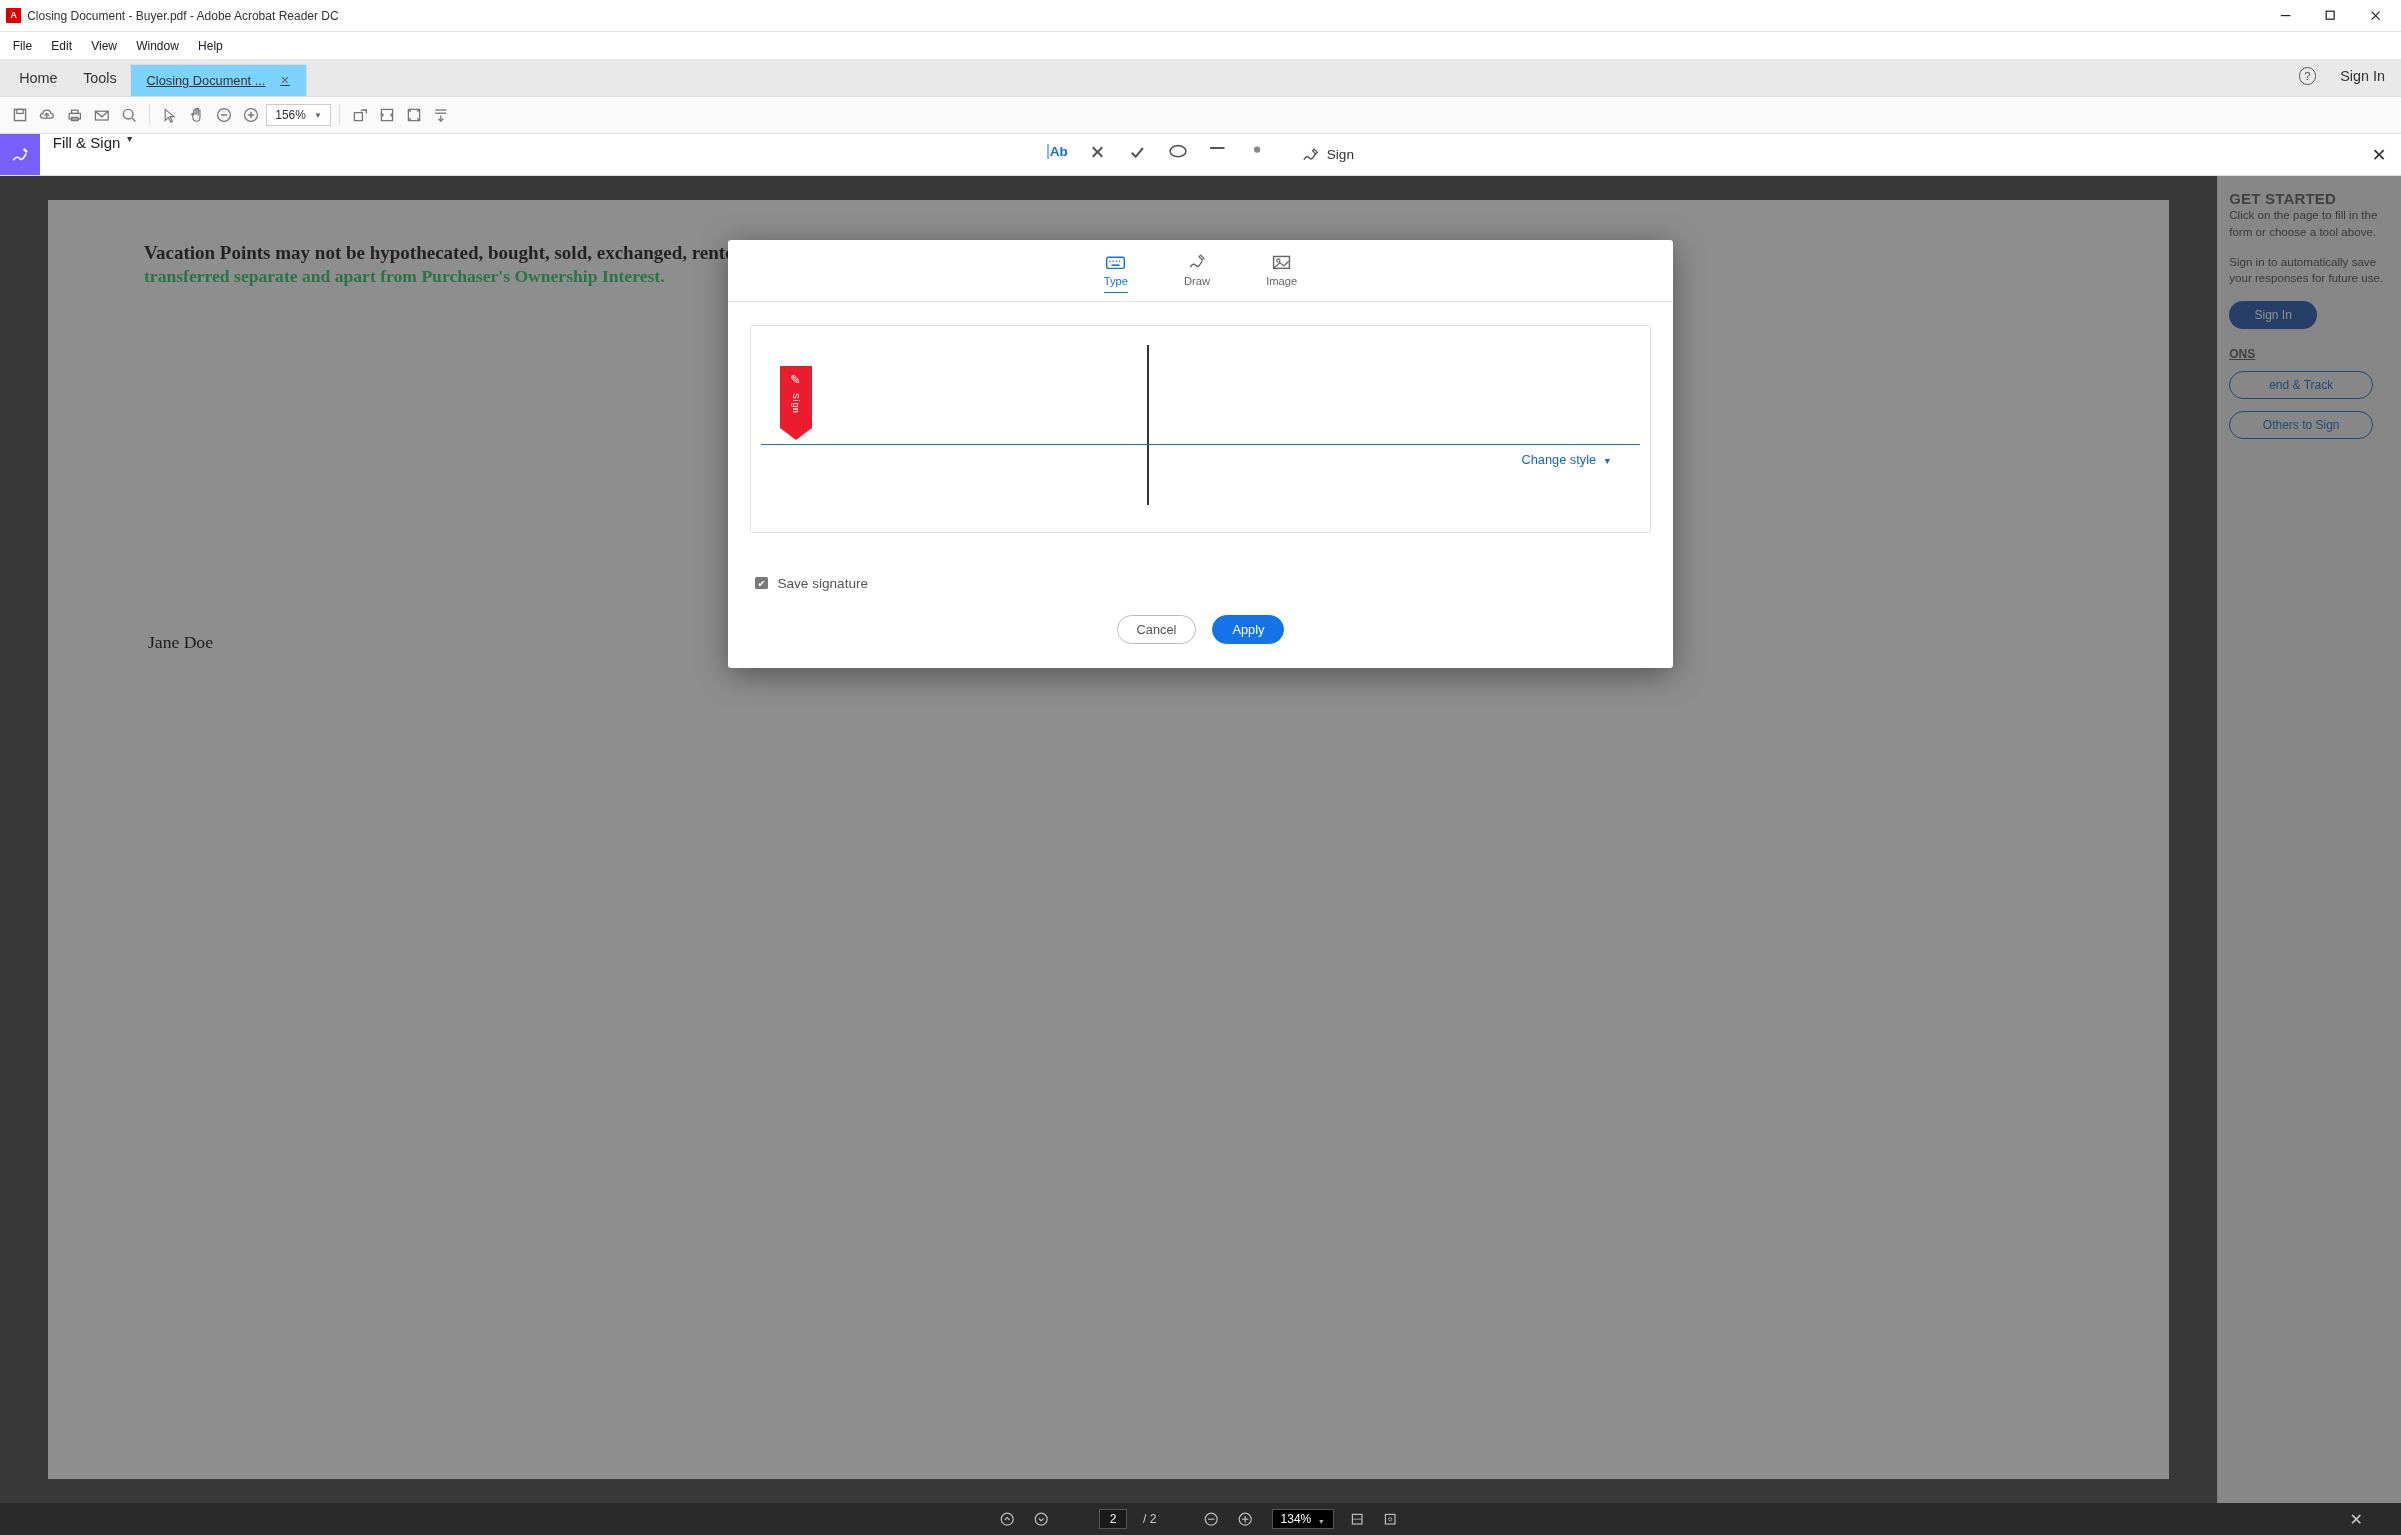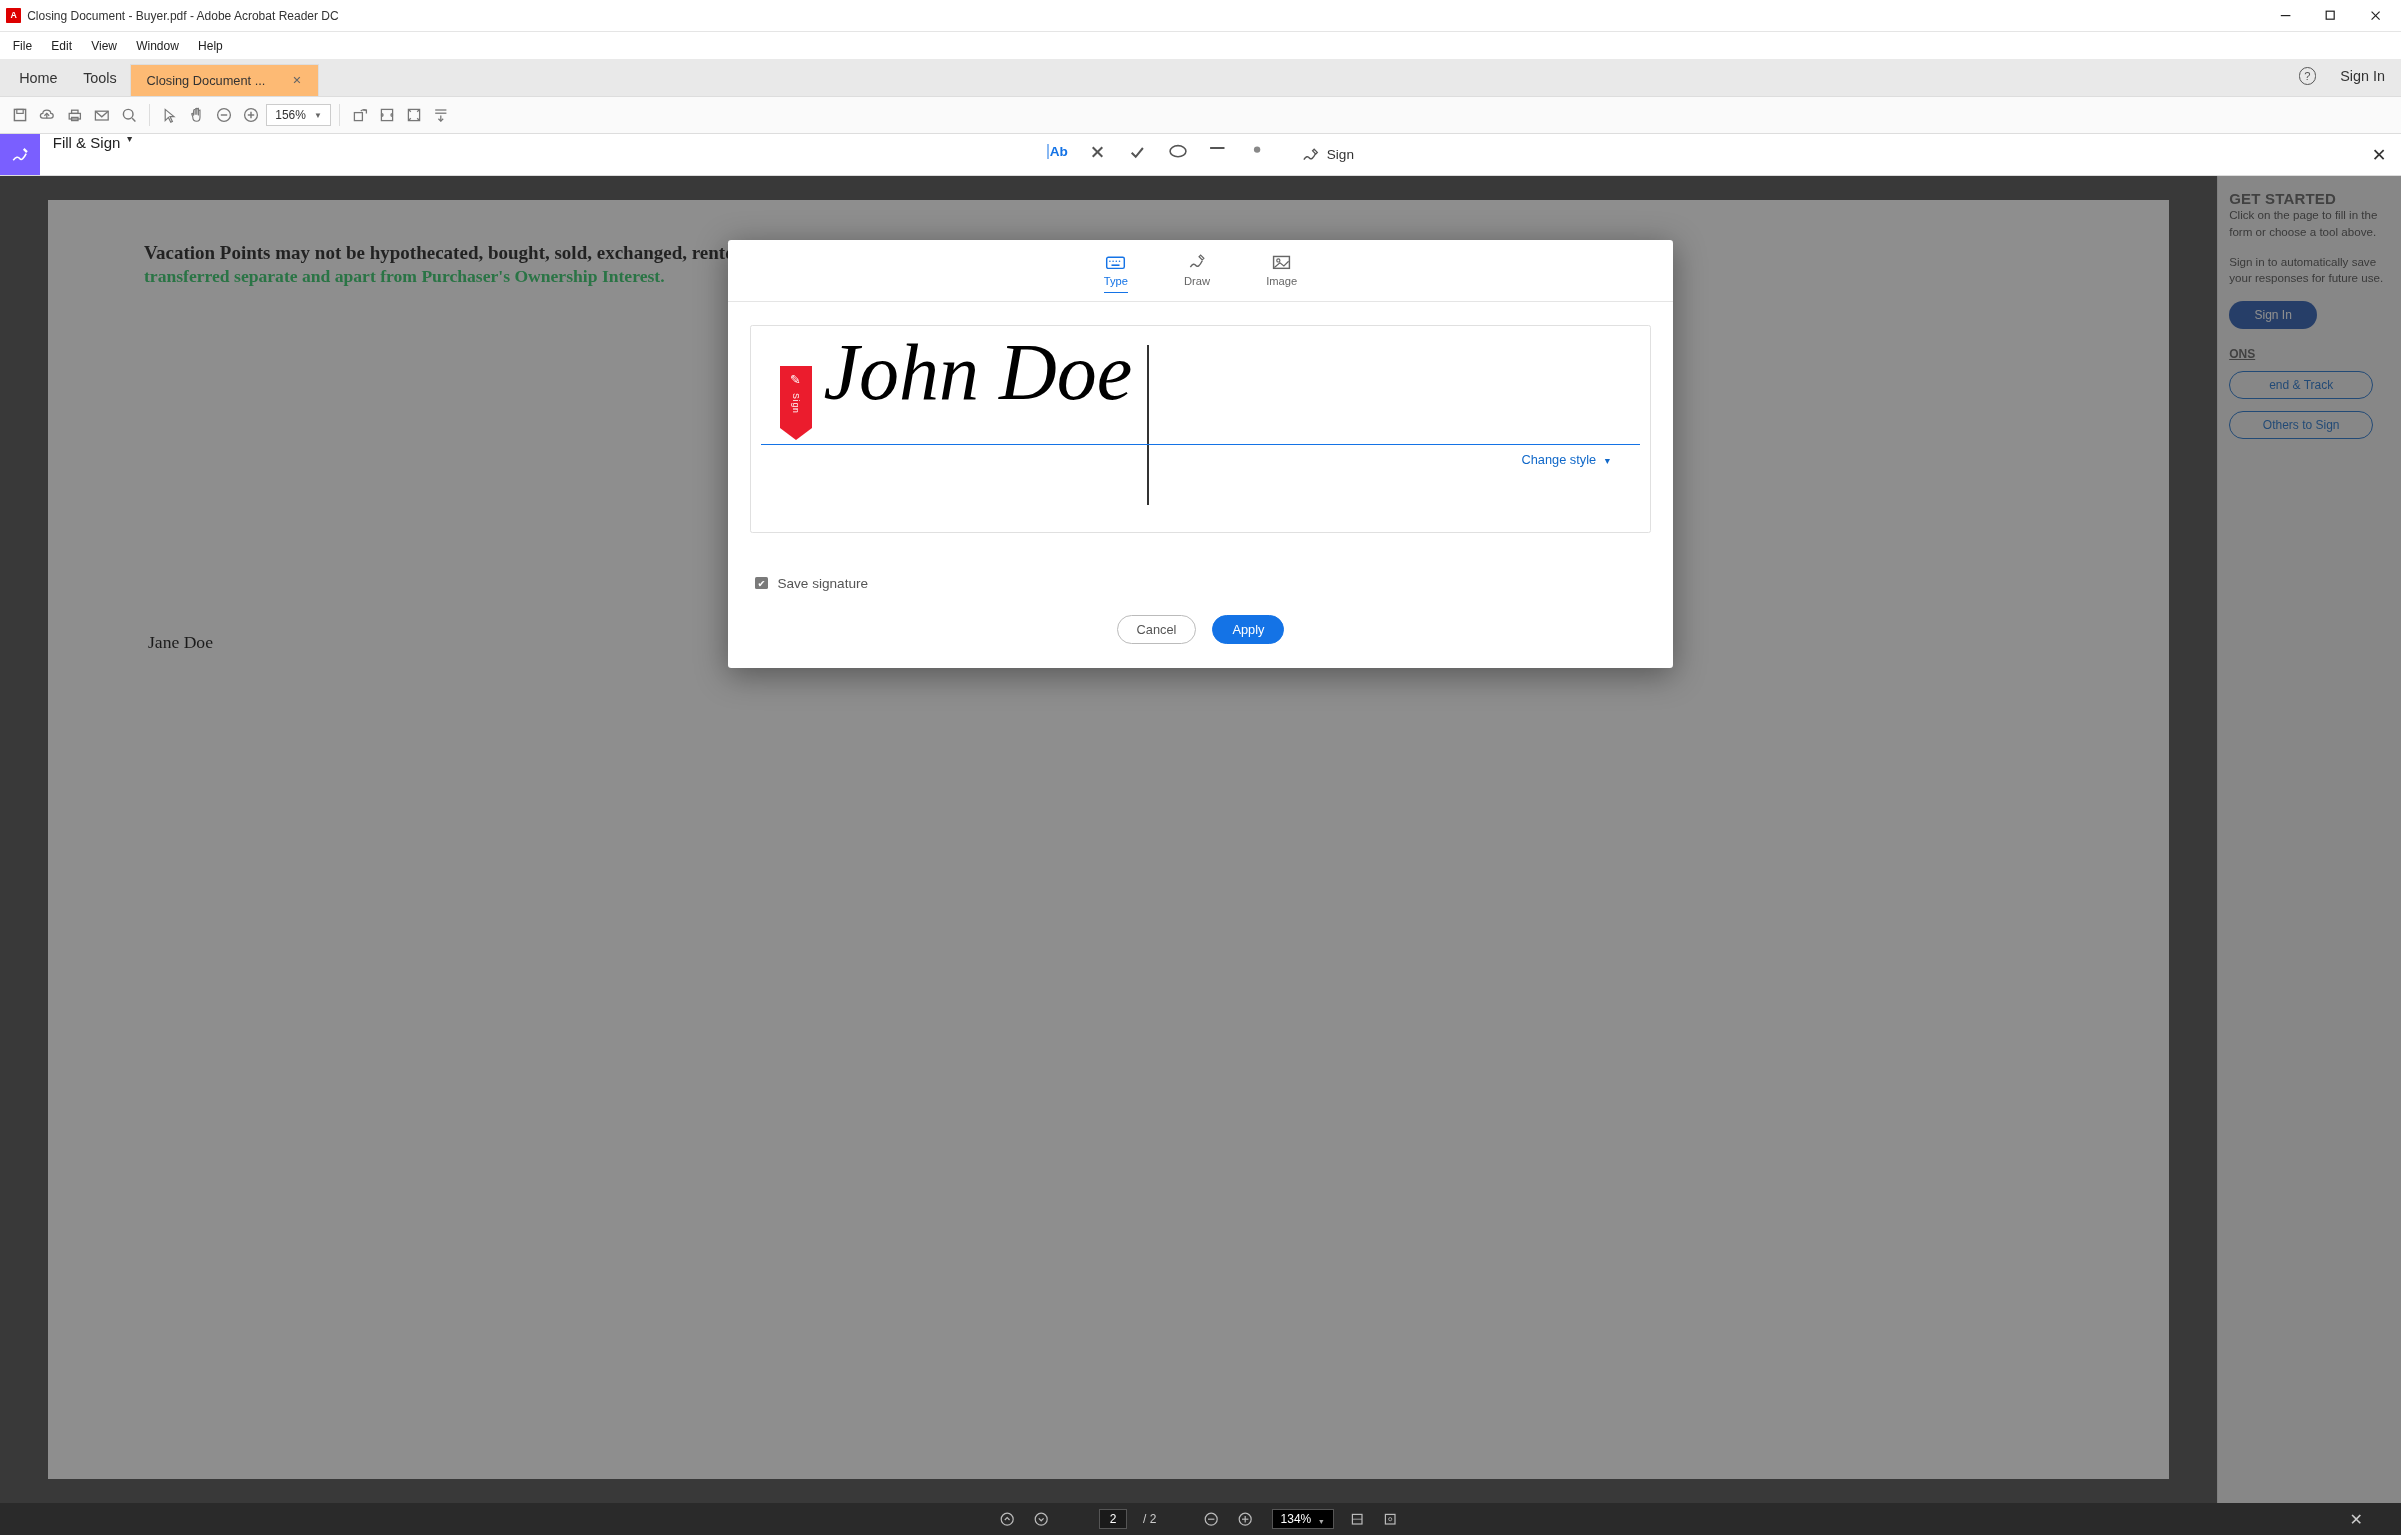--- a/index.html
+++ b/index.html
@@ -13,21 +13,21 @@
 .win-btns { display:flex; }
 .win-btn { width: 45px; height: 32px; display:flex; align-items:center; justify-content:center; font-size:14.4px; color:#222; }
 
 
 .menubar { height: 27px; display:flex; align-items:center; padding: 0 3.2px; }
 .menubar .mitem { padding: 4.8px 9.6px; font-size: 12px; color:#222; }
 
 
 .tabstrip { height: 37px; background:#e9e9e9; display:flex; align-items:flex-end; padding: 0 0 0 6.4px; position:relative; }
 .tab-btn { padding: 9.6px 12.8px; font-size: 14.4px; color:#333; }
-.tab-active { background:#fdba74; padding: 8px 16px 8px 16px; font-size:12.8px; color:#333; display:flex; align-items:center; gap:27px; height:32px; border-top:0.8px solid #ddd; border-left:0.8px solid #ddd; border-right:0.8px solid #ddd; }
+.tab-active { background:#7dd3fc; padding: 8px 16px 8px 16px; font-size:12.8px; color:#333; display:flex; align-items:center; gap:15px; height:32px; border-top:0.8px solid #ddd; border-left:0.8px solid #ddd; border-right:0.8px solid #ddd;text-decoration:underline; }
 .tab-active .close-x { font-size:11.2px; color:#666; }
 .tabstrip .right { position:absolute; right:16px; top:8px; display:flex; align-items:center; gap:24px; }
 .help-circle { width:17.6px; height:17.6px; border:1.2px solid #555; border-radius:50%; display:flex; align-items:center; justify-content:center; font-size:11.2px; color:#555;}
 .signin { font-size:14.4px; color:#333; }
 
 
 .toolbar { height: 38px; border-top:0.8px solid #ddd; border-bottom:0.8px solid #ddd; display:flex; align-items:center; padding:0 8px; gap:3.2px; background:#fafafa;}
 .tool-icon { width:24px; height:24px; display:flex; align-items:center; justify-content:center; color:#666; font-size:14.4px; border-radius:1.6px;}
 .tool-sep { width:0.8px; height:22.4px; background:#ddd; margin:0 4.8px; }
 .zoom-box { display:flex; align-items:center; gap:8px; padding:3.2px 8px; border:0.8px solid #ccc; background:#fff; font-size:12px; color:#333;}
@@ -404,21 +404,20 @@
           </span>
         <span>Image</span>
       </div>
     </div>
 
     <div class="sig-area">
       <div class="sig-flag">
         <span class="fdot">✎</span>
         <span class="ftxt">Sign</span>
       </div>
-      <div class="sig-text">John Doe</div>
       <div class="sig-caret"></div>
       <div class="sig-input-line"></div>
       <div class="change-style2">
         <span>Change style</span>
         <span style="font-size:8.8px;margin-left:3.2px;">▼</span>
       </div>
     </div>
 
     <div class="save-row">
       <div class="cb">✔</div>

